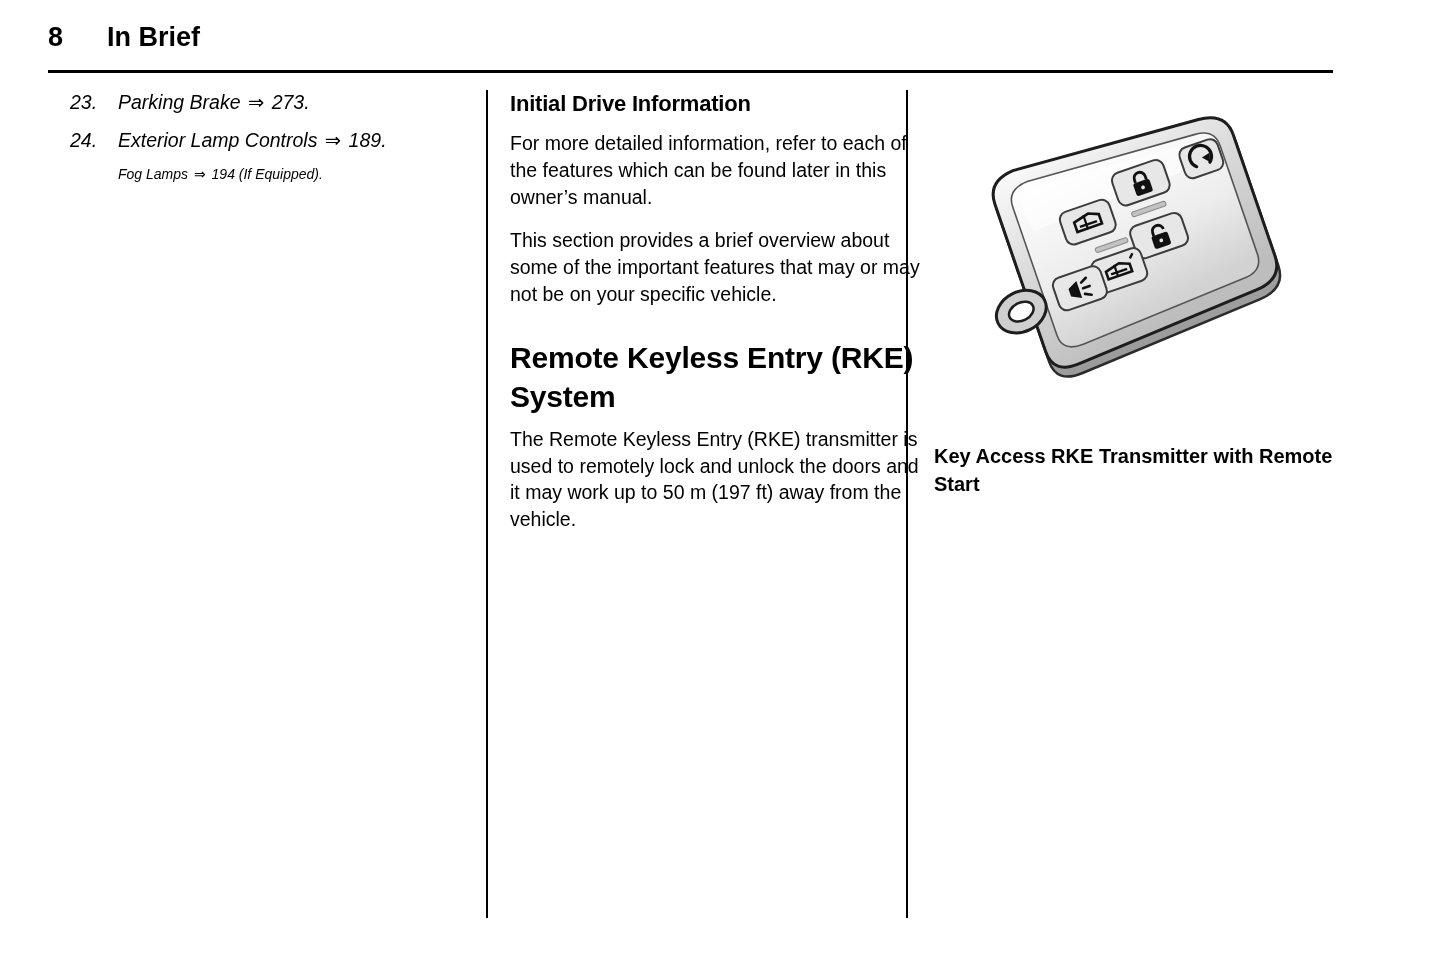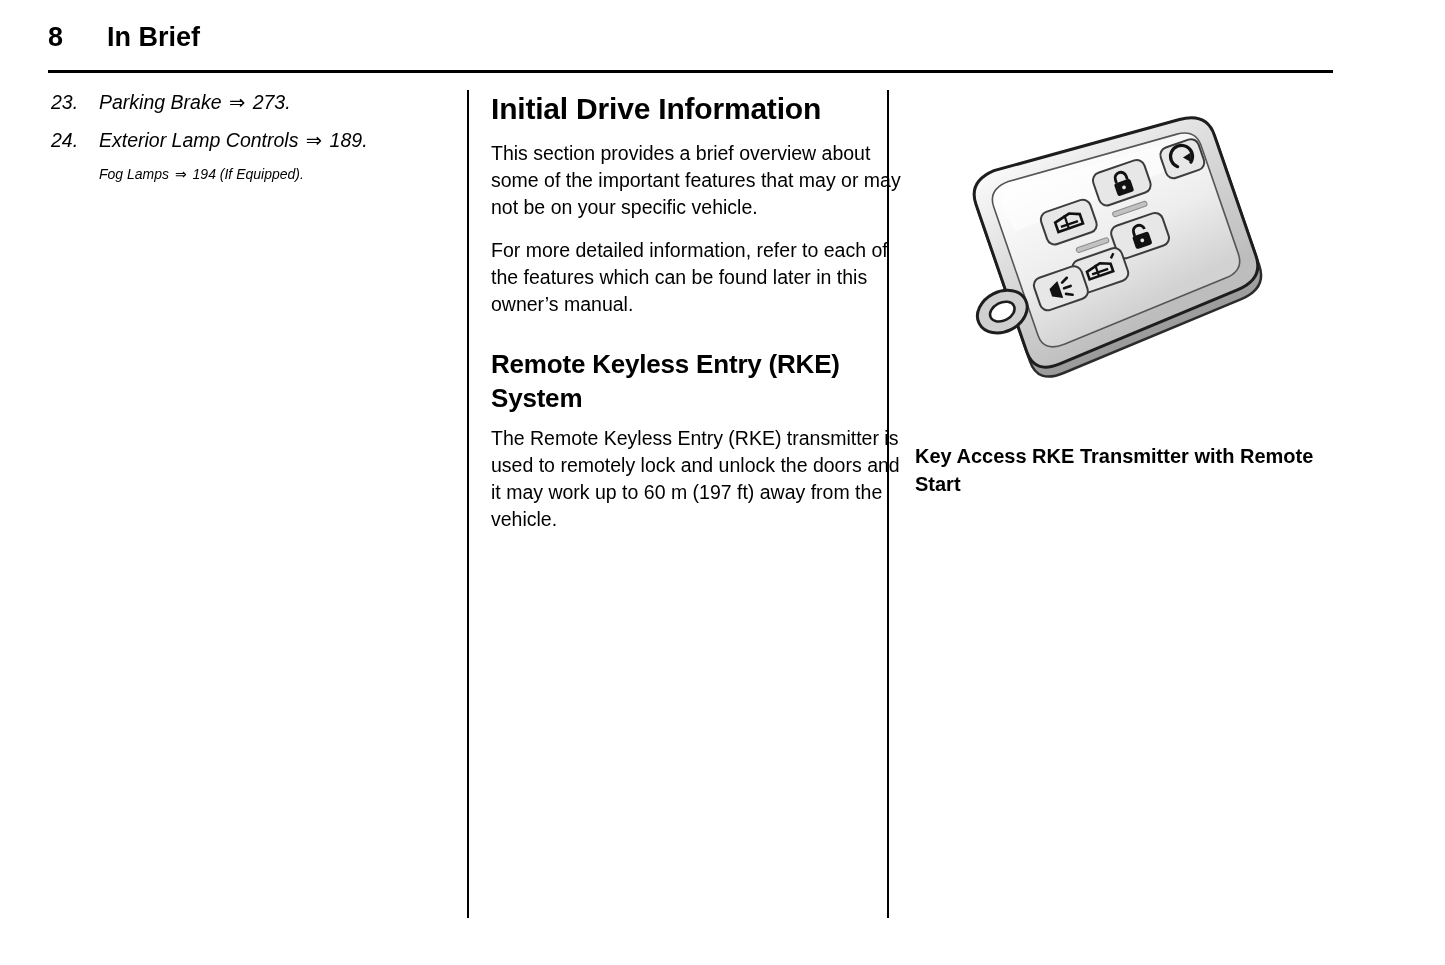--- a/index.html
+++ b/index.html
@@ -46,21 +46,21 @@
     left: 48px;
     top: 70px;
     width: 1285px;
     height: 3px;
     background: #000000;
   }
 
   
   .columns {
     position: absolute;
-    left: 47px;
+    left: 66px;
     top: 90px;
     width: 1290px;
     height: 830px;
   }
   .col {
     position: absolute;
     top: 0;
     height: 830px;
     box-sizing: border-box;
   }
@@ -111,28 +111,28 @@
     margin-bottom: 13px;
   }
   .arrow {
     font-style: normal;
     display: inline-block;
     padding: 0 2px;
   }
 
   
   h1.doc-h1 {
-    font-size: 30px;
+    font-size: 22px;
     font-weight: bold;
     margin: 0 0 12px 0;
     line-height: 1.28;
     letter-spacing: -0.2px;
   }
   h2.doc-h2 {
-    font-size: 26px;
+    font-size: 30px;
     font-weight: bold;
     margin: 30px 0 10px 0;
     line-height: 1.3;
     letter-spacing: -0.2px;
   }
   p.doc-p {
     font-size: 19.5px;
     line-height: 1.38;
     margin: 0 0 16px 0;
   }
@@ -184,24 +184,24 @@
         <span>Fog Lamps</span>
         <span class="arrow">⇒</span>
         <span>194</span>
         <span class="upright">(If Equipped).</span>
       </div>
 
     </div>
 
     <div class="col col-2">
       <h1 class="doc-h1">Initial Drive Information</h1>
+      <p class="doc-p">For more detailed information, refer to each of the features which can be found later in this owner’s manual.</p>
       <p class="doc-p">This section provides a brief overview about some of the important features that may or may not be on your specific vehicle.</p>
-      <p class="doc-p">For more detailed information, refer to each of the features which can be found later in this owner’s manual.</p>
       <h2 class="doc-h2">Remote Keyless Entry (RKE) System</h2>
-      <p class="doc-p">The Remote Keyless Entry (RKE) transmitter is used to remotely lock and unlock the doors and it may work up to 60 m (197 ft) away from the vehicle.</p>
+      <p class="doc-p">The Remote Keyless Entry (RKE) transmitter is used to remotely lock and unlock the doors and it may work up to 50 m (197 ft) away from the vehicle.</p>
     </div>
 
     <div class="col col-3">
       <div class="fob-figure">
         <svg width="428" height="330" viewBox="0 0 428 330">
           <defs>
             <linearGradient id="bodyGrad" x1="0" y1="0" x2="0.3" y2="1">
               <stop offset="0%" stop-color="#fbfbfb"></stop>
               <stop offset="45%" stop-color="#dcdcdc"></stop>
               <stop offset="100%" stop-color="#bdbdbd"></stop>

